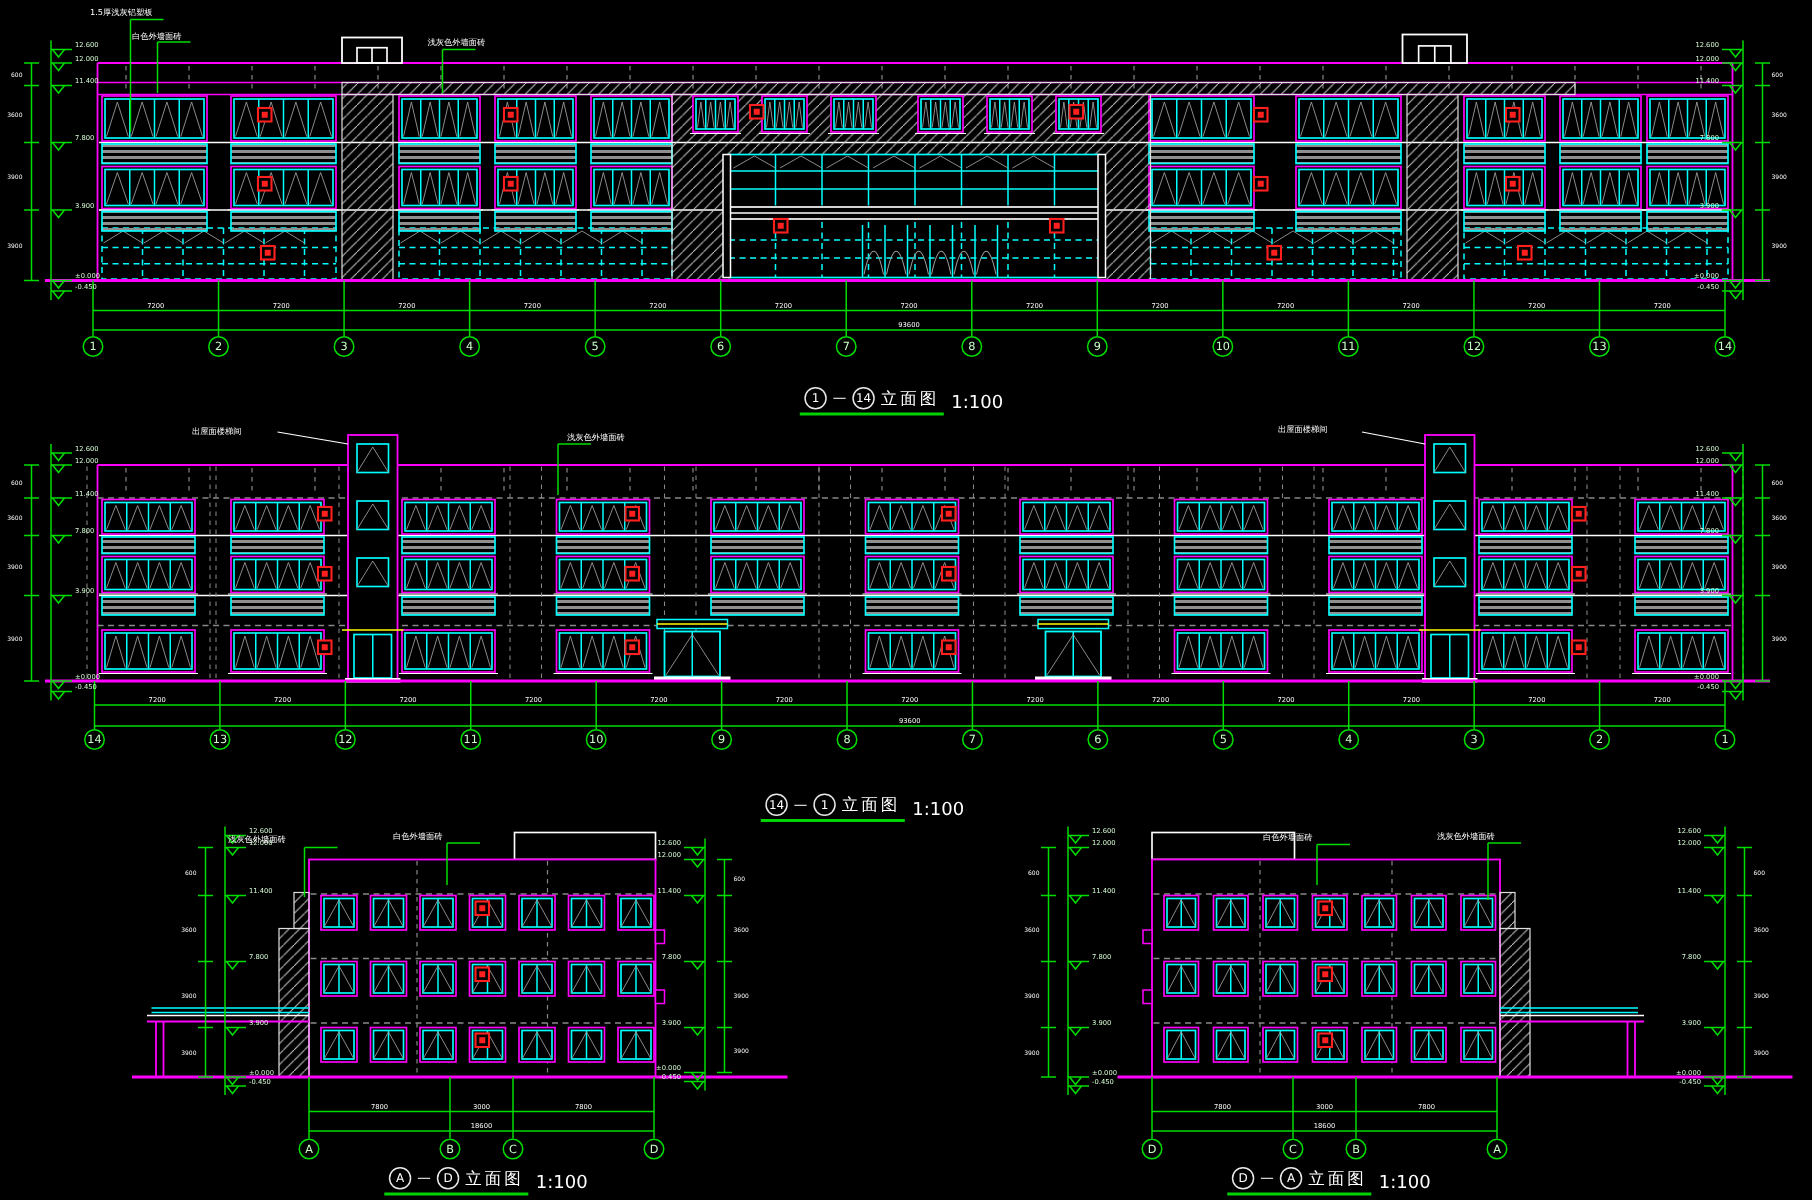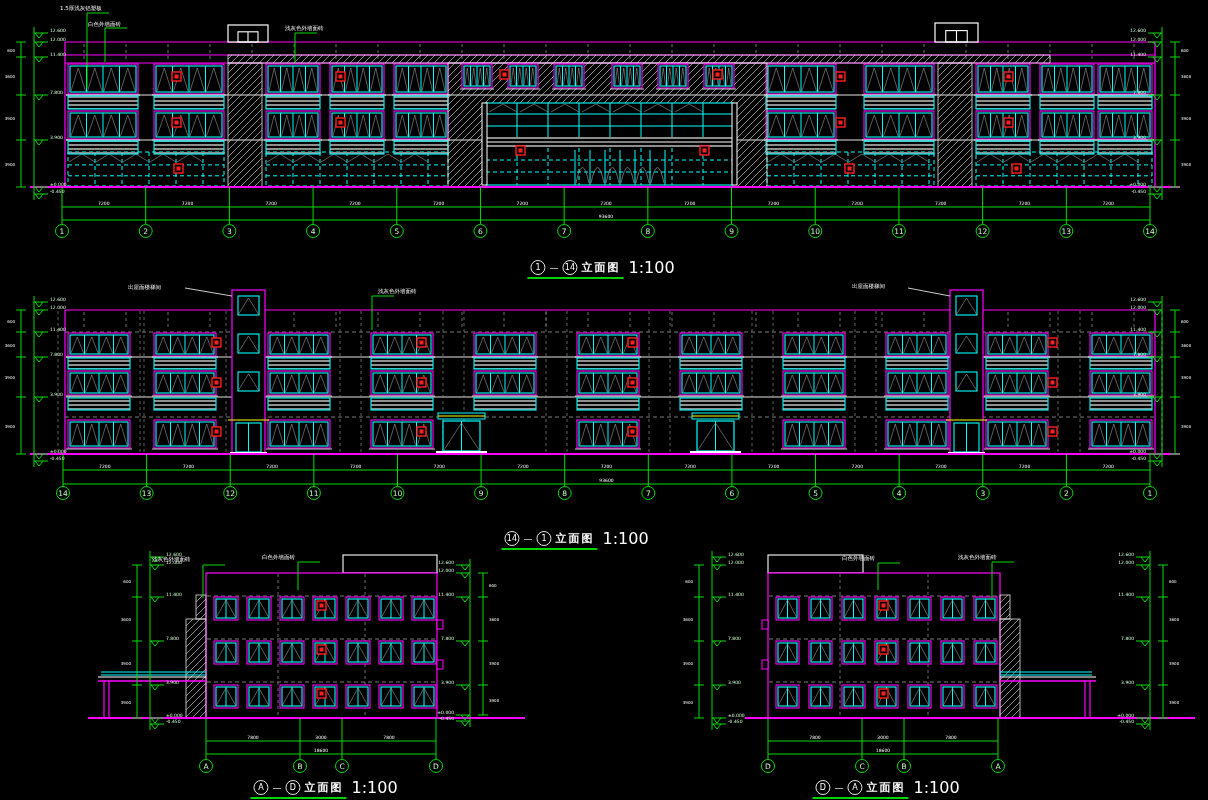--- a/index.html
+++ b/index.html
@@ -5,22 +5,22 @@
   html,body{margin:0;padding:0;background:#000;}
   .stage{position:relative;width:1208px;height:800px;background:#000;overflow:hidden;
          font-family:"DejaVu Sans",sans-serif;}
   svg{position:absolute;left:0;top:0;}
   .title{position:absolute;display:flex;align-items:flex-end;gap:5px;color:#fff;
          transform:translateX(-50%);white-space:nowrap;}
   .ul{display:flex;align-items:center;gap:4px;border-bottom:2px solid #00d400;padding:0 3px 2px 3px;}
   .bub{width:13px;height:13px;border:1px solid #e8e8e8;border-radius:50%;font-size:8px;line-height:12px;
        display:flex;align-items:center;justify-content:center;color:#fff;flex:0 0 auto;}
   .dash{font-size:9px;color:#fff;}
-  .cap{font-size:11px;font-weight:bold;letter-spacing:2px;}
-  .scale{font-size:16px;padding-bottom:2px;}
+  .cap{font-size:11px;font-weight:normal;letter-spacing:2px;}
+  .scale{font-size:12px;padding-bottom:2px;}
 </style>
 </head>
 <body>
 
 <div class="stage">
   <svg id="cad" width="1208" height="800" viewBox="0 0 1208 800">
       <defs>
         <pattern id="hatch" width="7" height="7" patternUnits="userSpaceOnUse">
           <path d="M0 7 L7 0" stroke="#c8c8c8" stroke-width="0.7"></path>
         </pattern>

